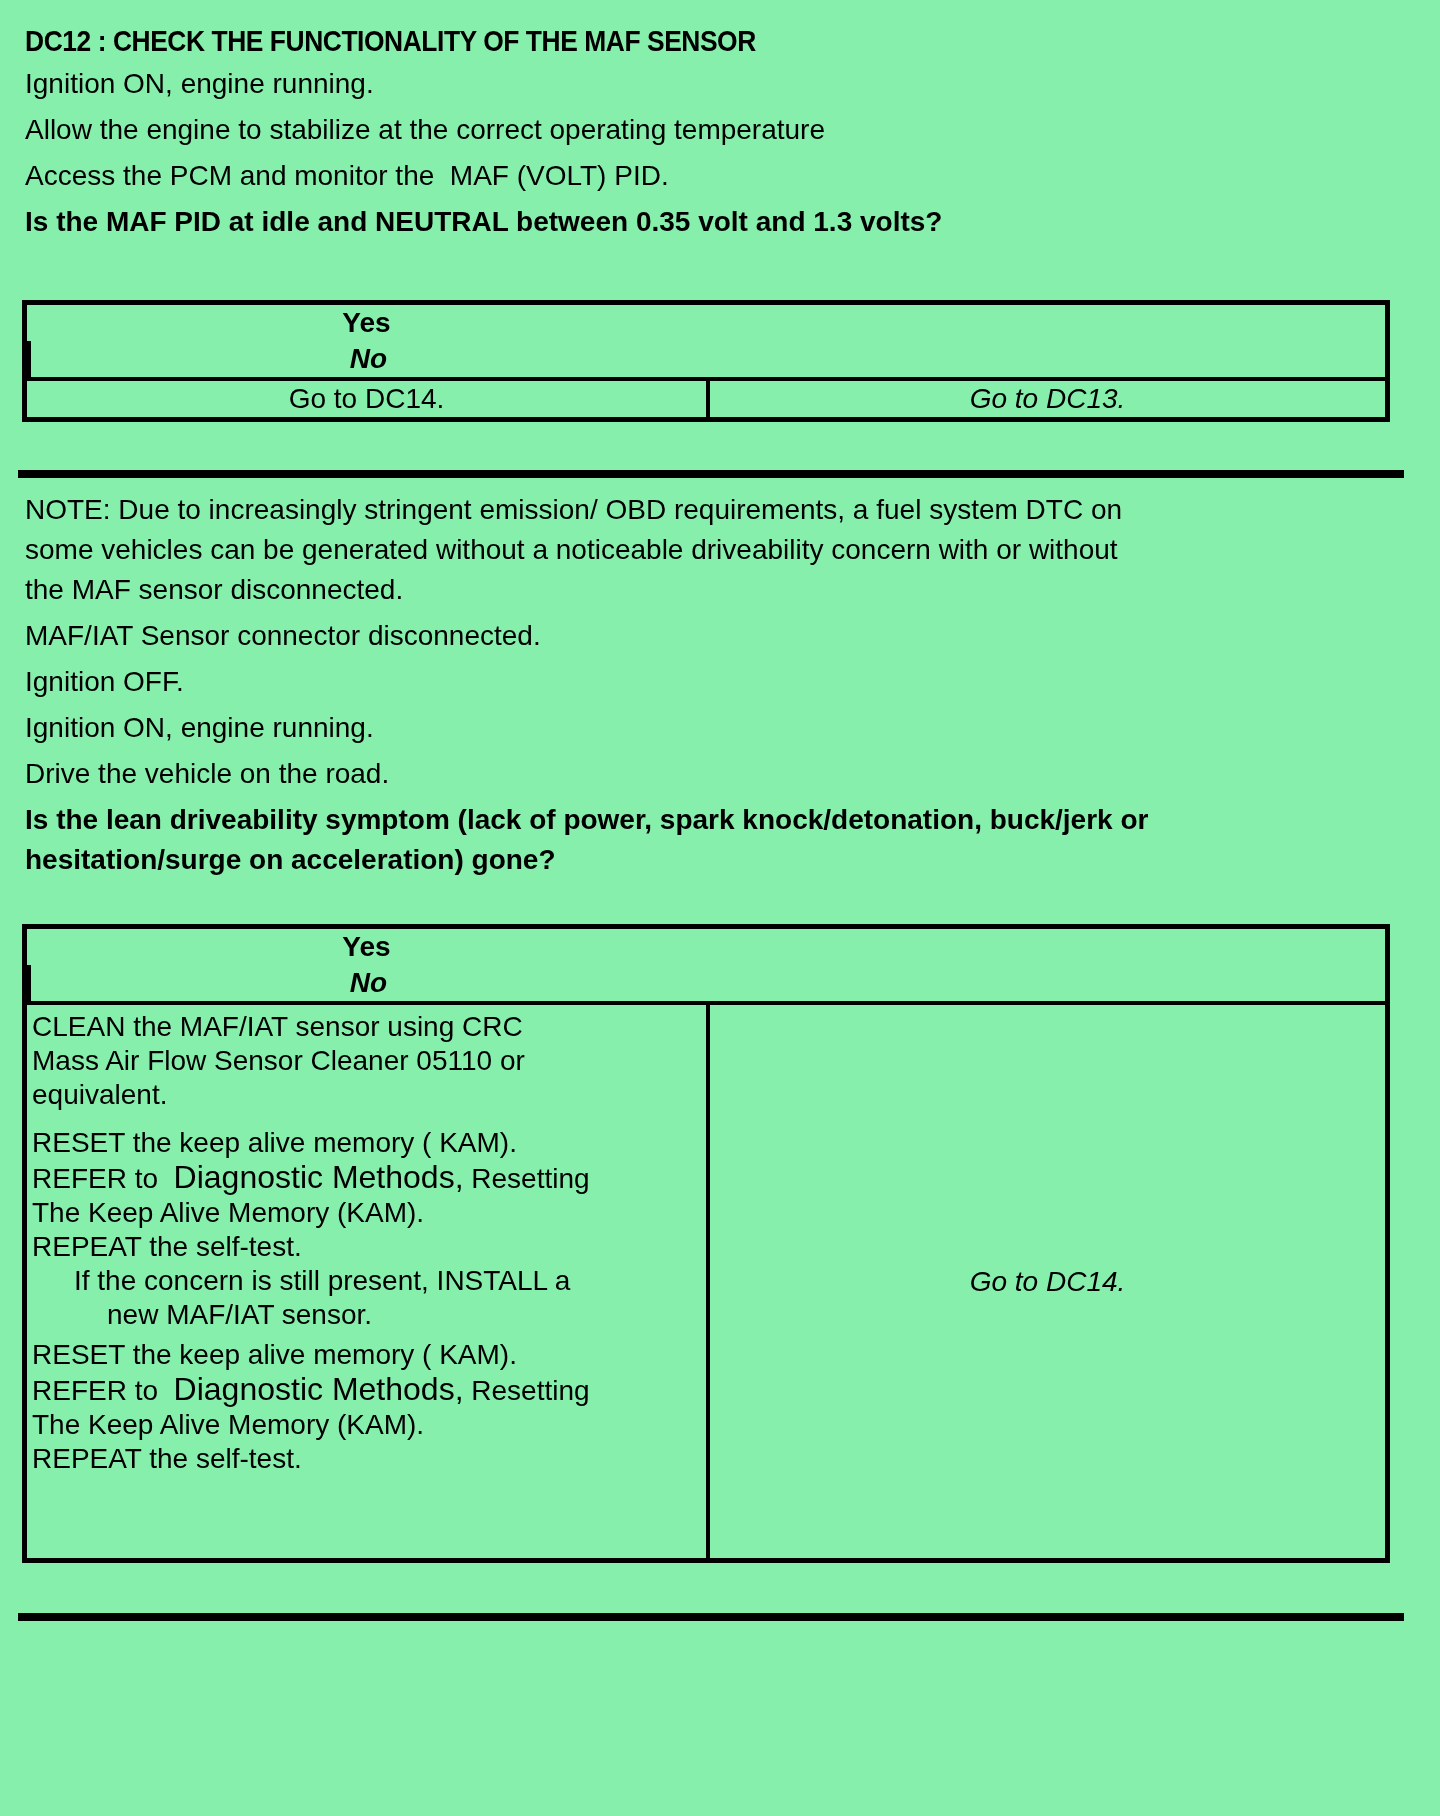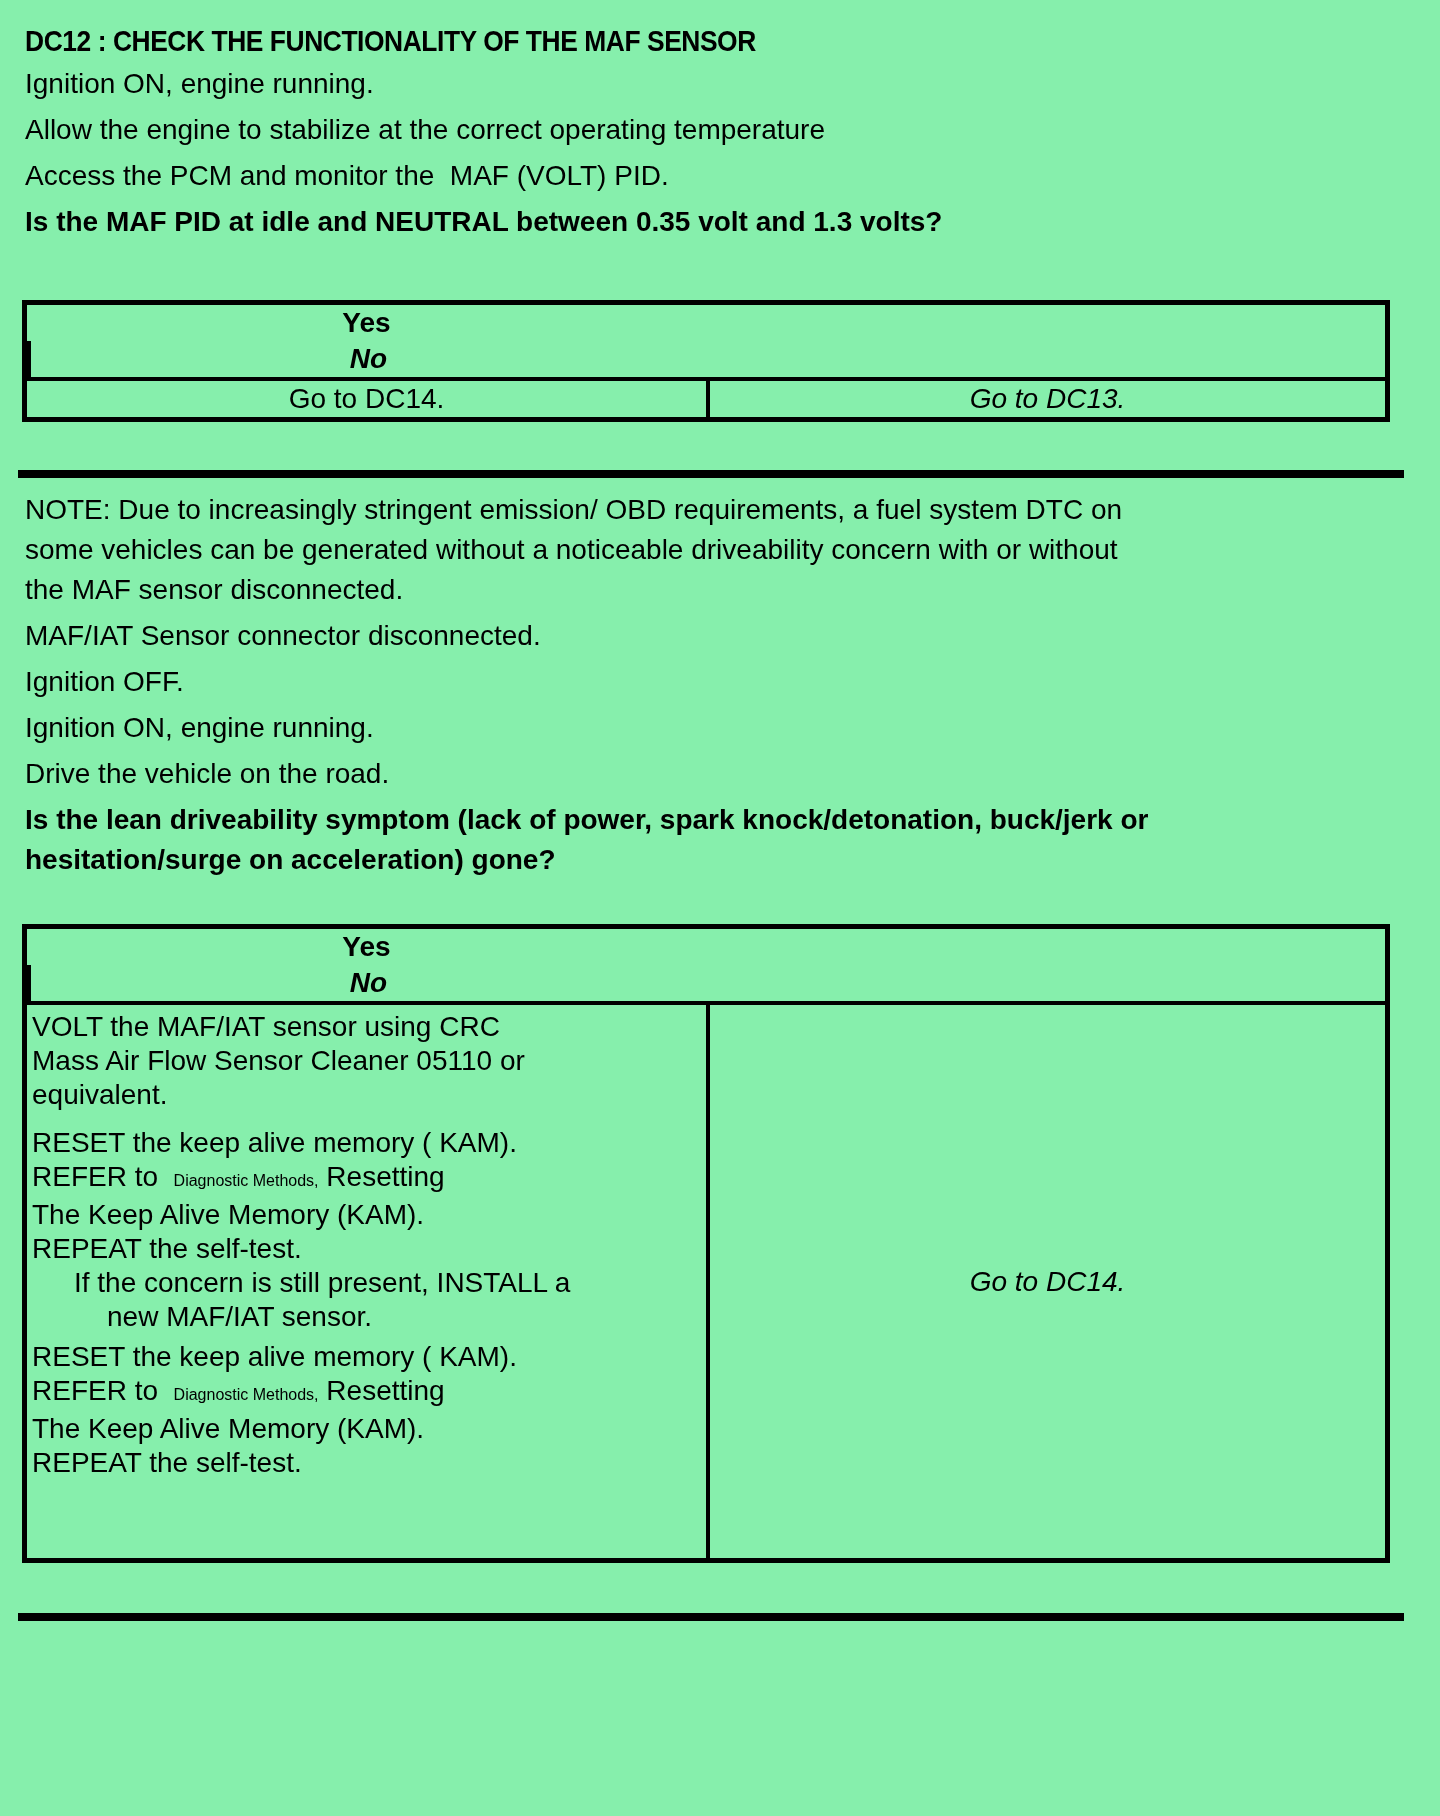--- a/index.html
+++ b/index.html
@@ -82,21 +82,21 @@
   
   .cell-line {
     font-size: 28px;
     line-height: 34px;
     white-space: pre-wrap;
   }
   .cell-line.gap-lg { margin-top: 14px; }
   .cell-line.gap-sm { margin-top: 6px; }
   .cell-line.indent1 { padding-left: 42px; }
   .cell-line.indent2 { padding-left: 75px; }
-  .ref-name { font-size: 16px; }
+  .ref-name { font-size: 32px; }
 
   
   .rule {
     height: 8px;
     background: #000000;
     width: 1386px;
     margin-left: 18px;
   }
   .rule1 { margin-top: 48px; }
   .rule2 { margin-top: 50px; }
@@ -142,21 +142,21 @@
       <div class="para question">Is the lean driveability symptom (lack of power, spark knock/detonation, buck/jerk or
 hesitation/surge on acceleration) gone?</div>
 
       <div class="dtable table2">
         <div class="trow header">
           <div class="tcell hcell">Yes</div>
           <div class="tcell hcell right">No</div>
         </div>
         <div class="trow">
           <div class="tcell body-left">
-            <div class="cell-line">VOLT the MAF/IAT sensor using CRC</div>
+            <div class="cell-line">CLEAN the MAF/IAT sensor using CRC</div>
             <div class="cell-line">Mass Air Flow Sensor Cleaner 05110 or</div>
             <div class="cell-line">equivalent.</div>
             <div class="cell-line gap-lg">RESET the keep alive memory ( KAM).</div>
             <div class="cell-line"><span>REFER to  </span><span class="ref-name">Diagnostic Methods,</span><span> Resetting</span></div>
             <div class="cell-line">The Keep Alive Memory (KAM).</div>
             <div class="cell-line">REPEAT the self-test.</div>
             <div class="cell-line indent1">If the concern is still present, INSTALL a</div>
             <div class="cell-line indent2">new MAF/IAT sensor.</div>
             <div class="cell-line gap-sm">RESET the keep alive memory ( KAM).</div>
             <div class="cell-line"><span>REFER to  </span><span class="ref-name">Diagnostic Methods,</span><span> Resetting</span></div>

